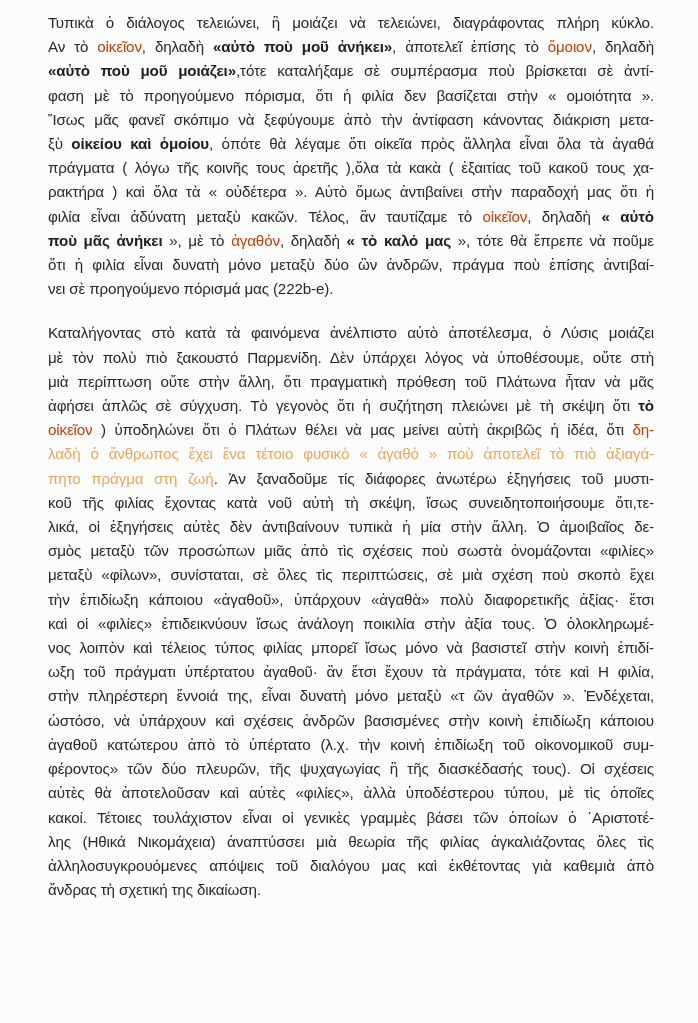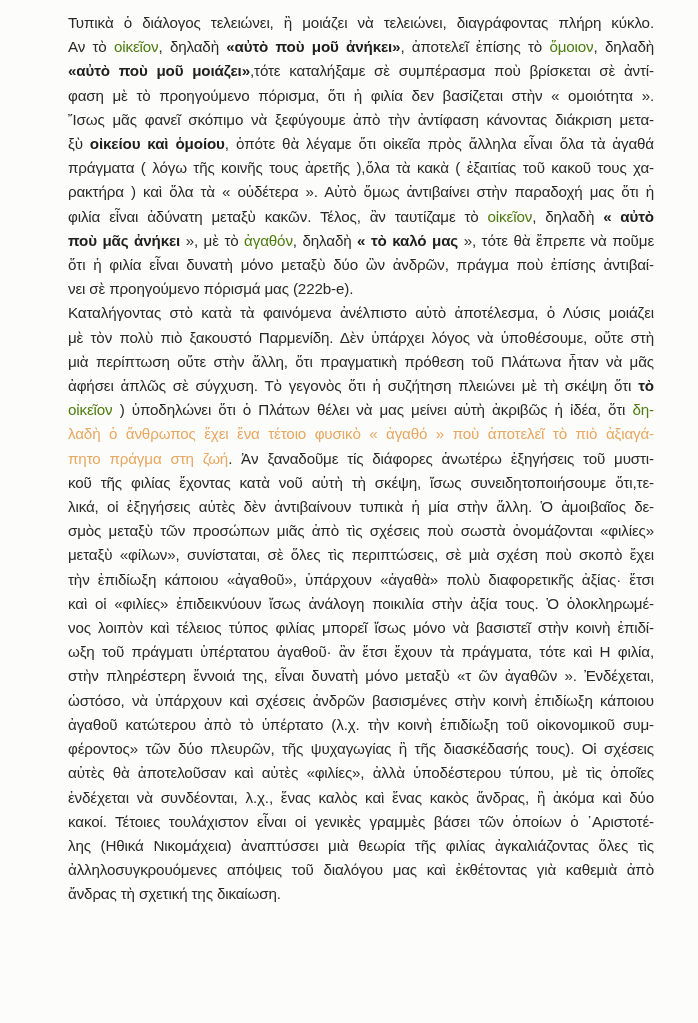--- a/index.html
+++ b/index.html
@@ -6,34 +6,34 @@
   body {
     width: 698px; height: 1023px; overflow: hidden;
     background: #fcfcfa;
     font-family: "Liberation Sans", sans-serif;
     color: #2a2a2a;
   }
   .page {
     position: relative;
     width: 698px; height: 887px;
     box-sizing: border-box;
-    padding: 11px 44px 0 68px;
+    padding: 11px 44px 0 48px;
   }
   .para {
     margin: 0;
     font-size: 15.2px;
     line-height: 24.2px;
     letter-spacing: -0.15px;
     text-align: justify;
   }
-  .para + .para { }
+  .para + .para { margin-top: 20px; }
   .line { display: block; white-space: nowrap; text-align-last: justify; text-align: justify; }
   .line.last { text-align-last: left; }
   .b { font-weight: bold; color: #1f1f1f; }
-  .o { color: #4d7c0f; }
+  .o { color: #c2410c; }
   .ob { color: #e7a862; font-weight: normal; }
 </style>
 </head>
 <body>
 
 <div class="page">
   <p class="para">
       <span class="line"><span>Τυπικὰ ὁ διάλογος τελειώνει, ἢ μοιάζει νὰ τελειώνει, διαγράφοντας πλήρη κύκλο.</span></span>
       <span class="line"><span>Αν τὸ </span><span class="o">οἰκεῖον</span><span>, δηλαδὴ </span><span class="b">«αὐτὸ ποὺ μοῦ ἀνήκει»</span><span>, ἀποτελεῖ ἐπίσης τὸ </span><span class="o">ὅμοιον</span><span>, δηλαδὴ</span></span>
       <span class="line"><span class="b">«αὐτὸ ποὺ μοῦ μοιάζει»</span><span>,τότε καταλήξαμε σὲ συμπέρασμα ποὺ βρίσκεται  σὲ ἀντί-</span></span>
@@ -61,19 +61,18 @@
       <span class="line"><span>μεταξὺ «φίλων», συνίσταται, σὲ ὅλες τὶς περιπτώσεις, σὲ μιὰ σχέση ποὺ σκοπὸ ἔχει</span></span>
       <span class="line"><span>τὴν ἐπιδίωξη κάποιου «ἀγαθοῦ», ὑπάρχουν «ἀγαθὰ» πολὺ διαφορετικῆς ἀξίας· ἔτσι</span></span>
       <span class="line"><span>καὶ οἱ «φιλίες» ἐπιδεικνύουν ἴσως ἀνάλογη ποικιλία στὴν ἀξία τους. Ὁ ὁλοκληρωμέ-</span></span>
       <span class="line"><span>νος λοιπὸν καὶ τέλειος τύπος φιλίας μπορεῖ ἴσως μόνο νὰ βασιστεῖ στὴν κοινὴ ἐπιδί-</span></span>
       <span class="line"><span>ωξη τοῦ πράγματι ὑπέρτατου ἀγαθοῦ· ἂν ἔτσι ἔχουν τὰ πράγματα, τότε καὶ Η φιλία,</span></span>
       <span class="line"><span>στὴν πληρέστερη ἔννοιά της, εἶναι δυνατὴ μόνο μεταξὺ «τ ῶν ἀγαθῶν ». Ἐνδέχεται,</span></span>
       <span class="line"><span>ὡστόσο, νὰ ὑπάρχουν καὶ σχέσεις ἀνδρῶν βασισμένες στὴν κοινὴ ἐπιδίωξη κάποιου</span></span>
       <span class="line"><span>ἀγαθοῦ κατώτερου ἀπὸ τὸ ὑπέρτατο (λ.χ. τὴν κοινὴ ἐπιδίωξη τοῦ οἰκονομικοῦ συμ-</span></span>
       <span class="line"><span>φέροντος» τῶν δύο πλευρῶν, τῆς ψυχαγωγίας ἢ τῆς διασκέδασής τους). Οἱ σχέσεις</span></span>
       <span class="line"><span>αὐτὲς θὰ ἀποτελοῦσαν καὶ αὐτὲς «φιλίες», ἀλλὰ ὑποδέστερου τύπου, μὲ τὶς ὁποῖες</span></span>
-      <span class="line"><span>ἐνδέχεται νὰ συνδέονται, λ.χ., ἕνας καλὸς καὶ ἕνας κακὸς ἄνδρας, ἢ ἀκόμα καὶ δύο</span></span>
       <span class="line"><span>κακοί. Τέτοιες τουλάχιστον εἶναι οἱ γενικὲς γραμμὲς βάσει τῶν ὁποίων ὁ ᾿Αριστοτέ-</span></span>
       <span class="line"><span>λης (Ηθικά Νικομάχεια) ἀναπτύσσει μιὰ θεωρία τῆς φιλίας ἀγκαλιάζοντας ὅλες τὶς</span></span>
       <span class="line"><span>ἀλληλοσυγκρουόμενες απόψεις τοῦ διαλόγου μας καὶ ἐκθέτοντας γιὰ καθεμιὰ ἀπὸ</span></span>
       <span class="line last"><span>ἄνδρας τὴ σχετική της δικαίωση.</span></span>
     </p>
 </div>
 
 </body></html>

